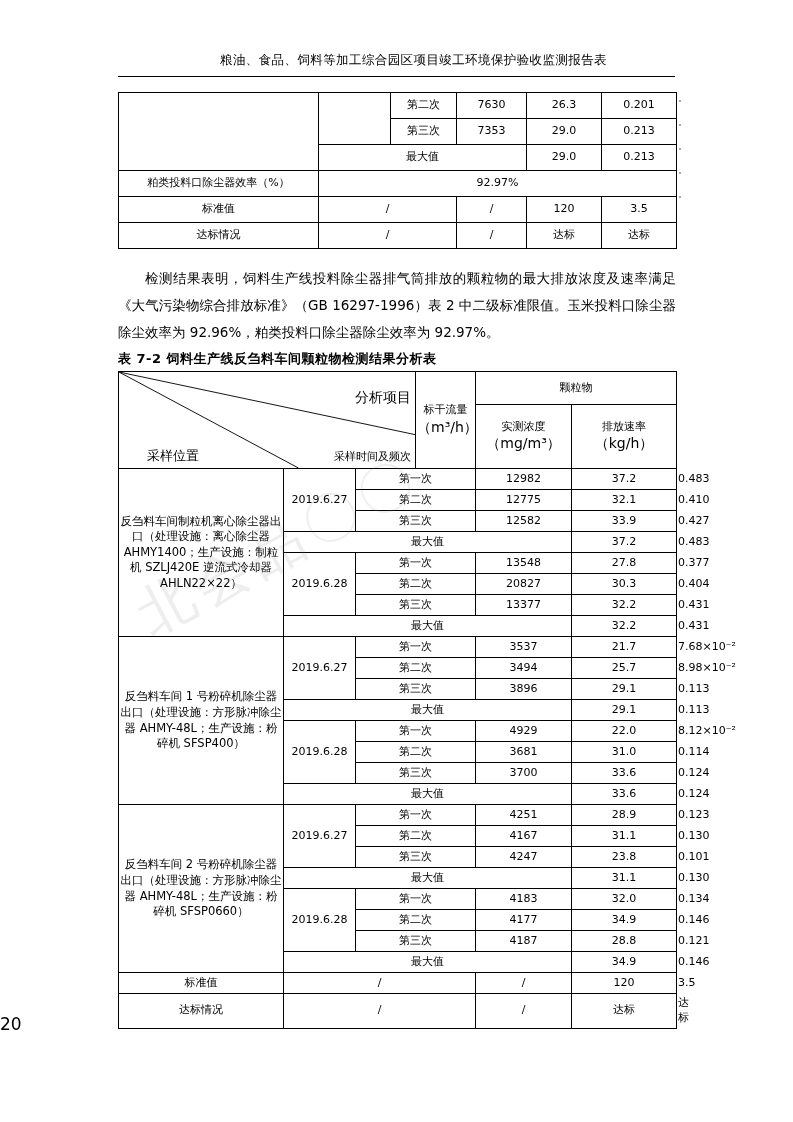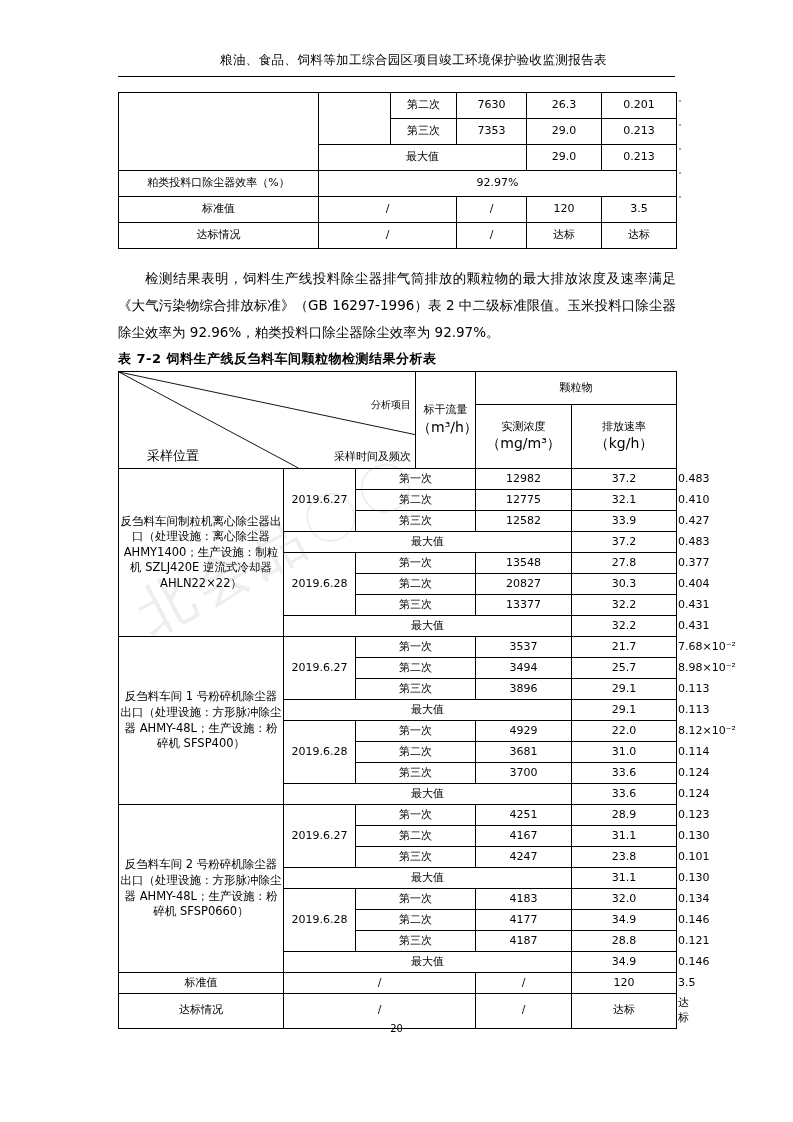--- a/index.html
+++ b/index.html
@@ -96,22 +96,22 @@
   }
   .diag svg {
     position: absolute;
     left: 0; top: 0;
     width: 100%;
     height: 100%;
   }
   .diag .lbl-item {
     position: absolute;
     right: 4px;
-    top: 26px;
-    font-size: 10px;
+    top: 16px;
+    font-size: 14px;
   }
   .diag .lbl-time {
     position: absolute;
     right: 4px;
     bottom: 3px;
     font-size: 11px;
   }
   .diag .lbl-pos {
     position: absolute;
     left: 28px;
@@ -123,22 +123,22 @@
     font-size: 11.5px;
     line-height: 1.55;
     padding: 3px 4px;
     text-align: center;
   }
   .pagenum {
     position: absolute;
     bottom: 88px;
     left: 0;
     right: 0;
-    text-align: center;
-    font-size: 10px;
+    text-align: left;
+    font-size: 17px;
   }
   .dots-left, .dots-right {
     position: absolute;
     width: 6px;
   }
   .dot {
     width: 2px; height: 2px;
     background: #888;
     border-radius: 50%;
     margin-bottom: 22px;

